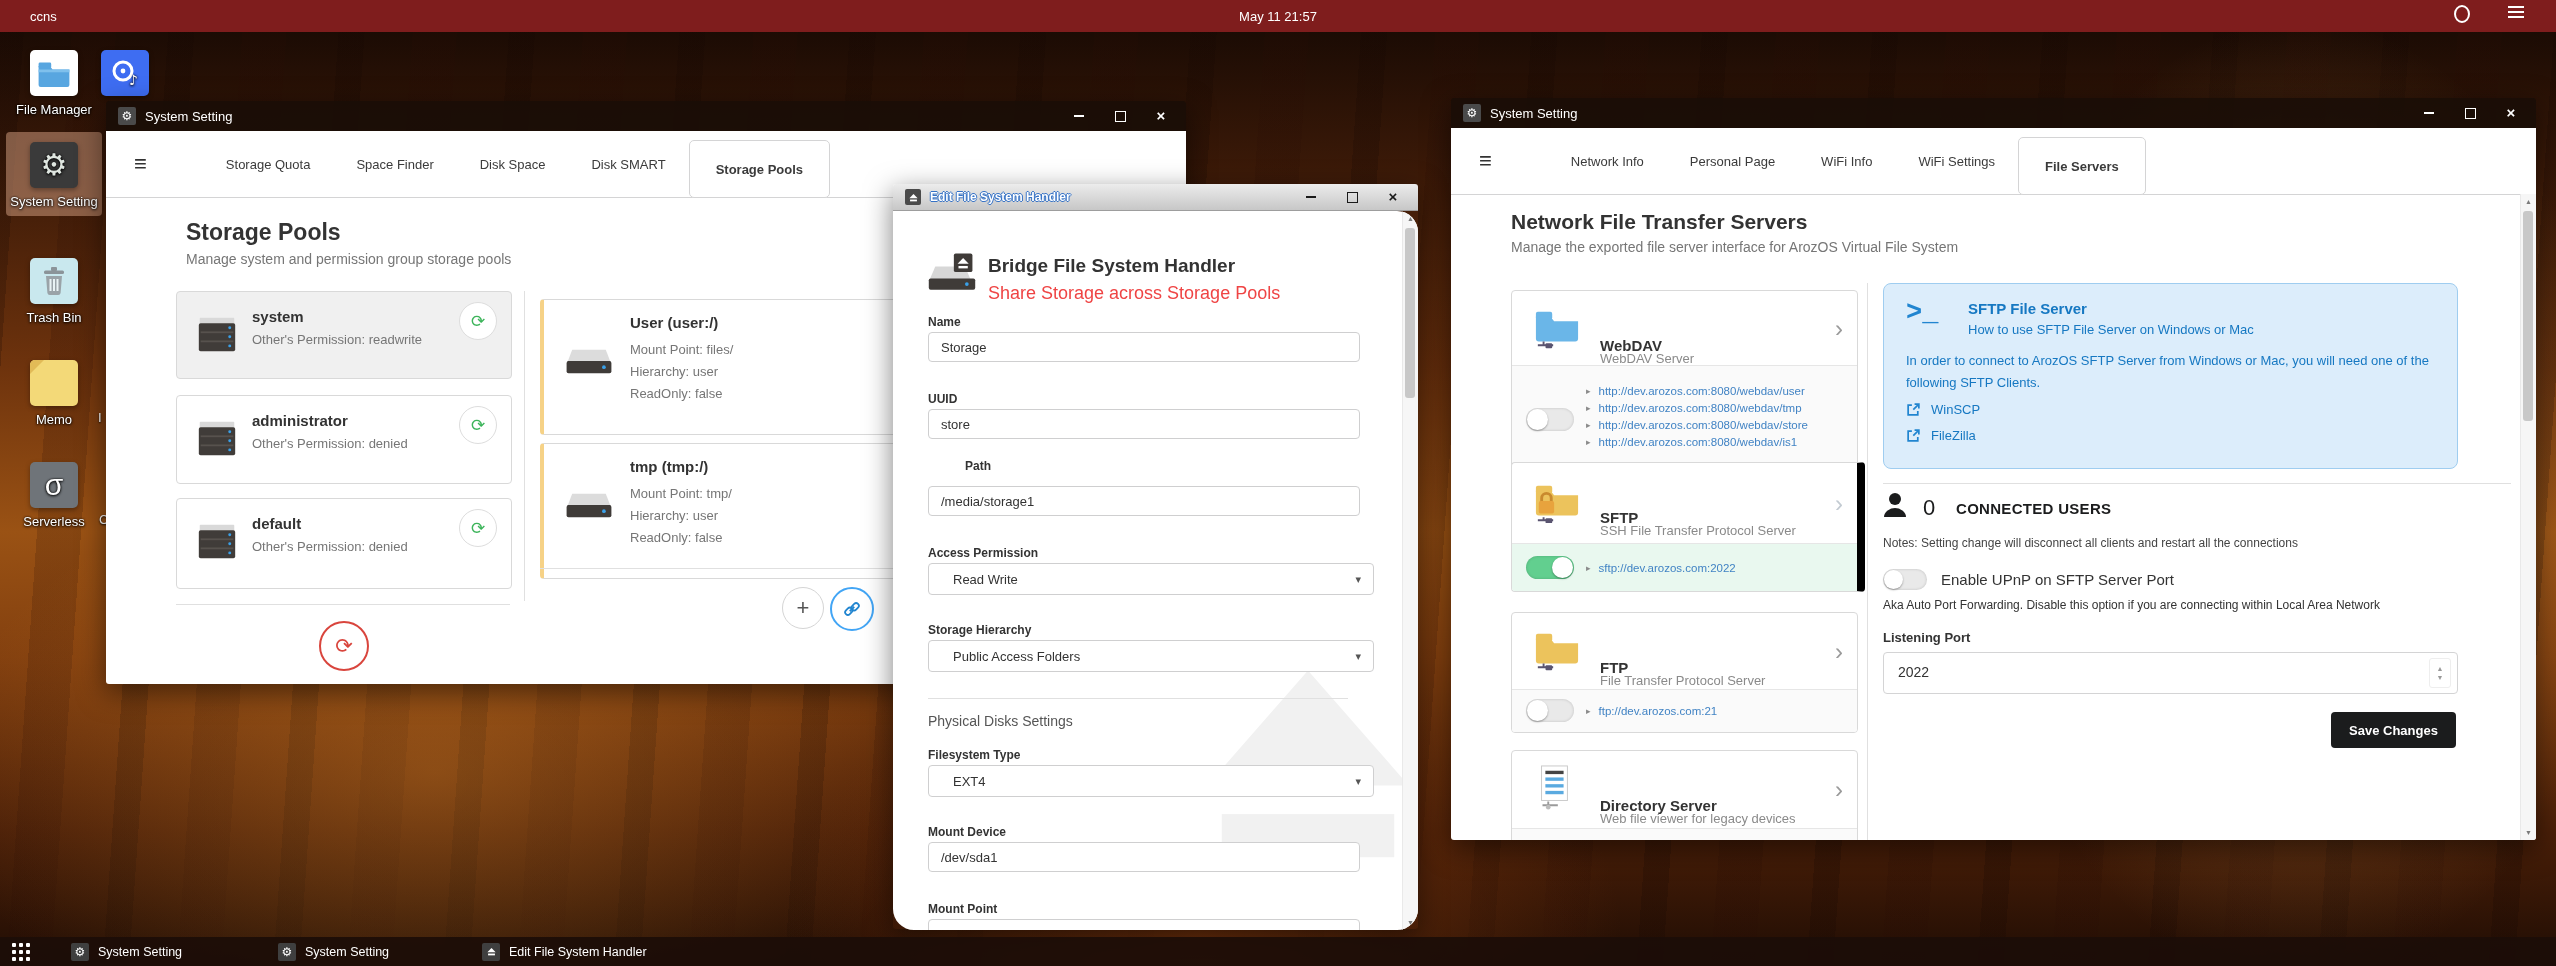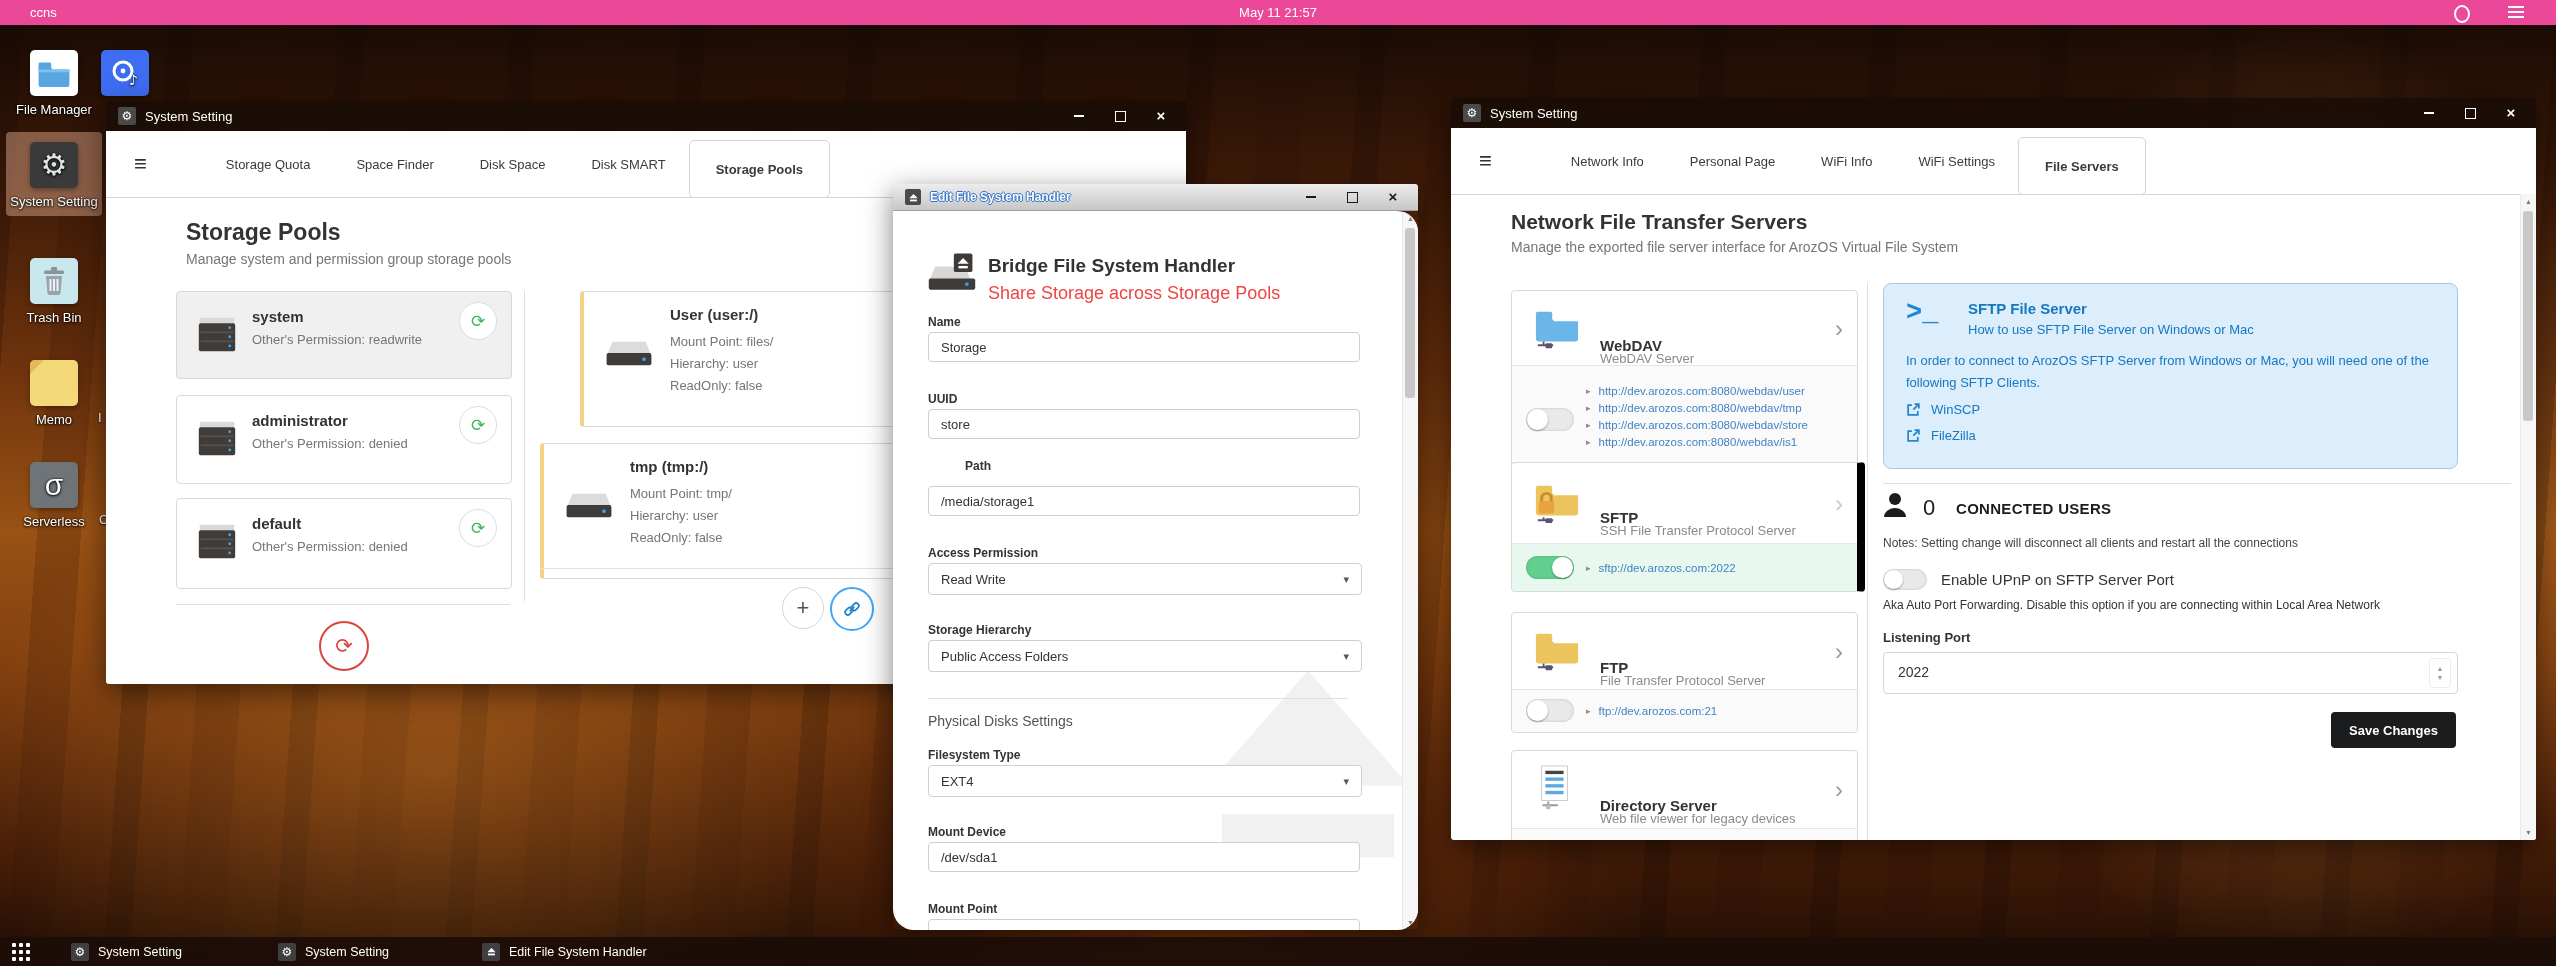--- a/index.html
+++ b/index.html
@@ -7,21 +7,21 @@
     width:2556px;height:966px;position:relative;overflow:hidden;
     font-family:"Liberation Sans",sans-serif;
     background:
       radial-gradient(ellipse 520px 780px at 90% 52%, rgba(232,166,80,0.34), transparent 62%),
       radial-gradient(ellipse 820px 520px at 17% 80%, rgba(248,156,48,0.30), transparent 60%),
       radial-gradient(ellipse 600px 420px at 47% 97%, rgba(120,52,12,0.8), transparent 70%),
       repeating-linear-gradient(94deg, rgba(20,6,2,0.22) 0 26px, rgba(0,0,0,0) 26px 74px, rgba(40,12,4,0.18) 74px 118px, rgba(0,0,0,0) 118px 170px),
       linear-gradient(180deg,#140803 0%,#3c1a08 18%,#6e330d 38%,#9a5214 55%,#83400f 68%,#4a1f08 86%,#200d04 100%);
   }
   
-  .topbar{position:absolute;top:0;left:0;width:2556px;height:25px;background:#ec4899;color:#fff;display:flex;align-items:center;z-index:100;}
+  .topbar{position:absolute;top:0;left:0;width:2556px;height:32px;background:#7f1d1d;color:#fff;display:flex;align-items:center;z-index:100;}
   .topbar .host{margin-left:30px;font-size:13px;}
   .topbar .clock{position:absolute;left:50%;transform:translateX(-50%);font-size:13px;}
   .ring-icon{position:absolute;right:86px;top:5px;width:12px;height:14px;border:2px solid #fff;border-radius:50%;}
   .burger-icon{position:absolute;right:32px;top:6px;width:16px;height:12px;display:flex;flex-direction:column;justify-content:space-between;}
   .burger-icon i{display:block;height:2.4px;background:#fff;}
   
   .dicon{position:absolute;width:96px;text-align:center;color:#fff;font-size:13px;line-height:16px;text-shadow:0 1px 3px #000,0 0 2px #000;z-index:2;}
   .dicon .tile{width:48px;height:46px;margin:0 auto 6px;border-radius:5px;display:flex;align-items:center;justify-content:center;box-shadow:0 2px 5px rgba(0,0,0,0.35);}
   .dicon.selected{background:rgba(203,152,122,0.55);border-radius:4px;padding:10px 0 6px;}
   .tile.dark{background:#3a3a3a;color:#dfe6e0;font-size:30px;}
@@ -70,21 +70,21 @@
   .bl{position:absolute;left:86px;font-size:13px;color:#767676;}
   .bridge-ic{position:absolute;left:20px;top:48px;}
   .redsync{width:46px;height:46px;border:2px solid #d9453d;color:#d9453d;font-size:21px;}
   .plusbtn{width:40px;height:40px;border:1px solid #d5d5d5;color:#555;font-size:22px;}
   .linkbtn{width:40px;height:40px;border:2px solid #42a5f5;}
   
   .ed-head-title{position:absolute;left:95px;top:44px;font-size:19px;font-weight:bold;color:#333;}
   .ed-head-sub{position:absolute;left:95px;top:72px;font-size:18px;color:#ef4444;}
   .flabel{position:absolute;left:35px;font-size:12px;font-weight:bold;color:#333;z-index:3;}
   .finput{position:absolute;left:35px;width:406px;height:28px;border:1px solid #cfcfd0;border-radius:4px;font-size:13px;color:#333;padding:0 12px;font-family:"Liberation Sans",sans-serif;background:#fff;z-index:3;}
-  .fselect{position:absolute;left:35px;width:420px;height:30px;border:1px solid #cfcfd0;border-radius:4px;font-size:13px;color:#333;display:flex;align-items:center;padding-left:12px;background:#fff;z-index:3;}
+  .fselect{position:absolute;left:35px;width:420px;height:30px;border:1px solid #cfcfd0;border-radius:4px;font-size:13px;color:#333;display:flex;align-items:center;padding-left:24px;background:#fff;z-index:3;}
   .fselect .car{margin-left:auto;margin-right:12px;color:#555;font-size:11px;}
   .section-t{position:absolute;left:35px;font-size:14px;color:#555;z-index:3;}
   .watermark{position:absolute;z-index:1;opacity:1;}
   
   .sbar{position:absolute;right:0;width:15px;background:#f6f6f6;border-left:1px solid #e9e9e9;z-index:6;}
   .sbar .ar{position:absolute;left:0;width:15px;height:15px;color:#7a7a7a;font-size:7px;display:flex;align-items:center;justify-content:center;}
   .sbar .thumb{position:absolute;left:2px;width:10px;background:#c8c8c8;border-radius:3px;}
   
   .srv-card{position:absolute;left:60px;width:345px;border:1px solid #d9d9d9;border-radius:4px;background:#fff;overflow:hidden;}
   .srv-main{position:relative;}
@@ -278,21 +278,21 @@
         </span>
     </div>
 
     <div class="hdiv" style="left:70px;top:473px;width:334px;"></div>
     <span class="roundbtn redsync" style="left:213px;top:490px;">
         <span>⟳</span>
       </span>
 
     <div class="vdiv" style="left:418px;top:160px;height:310px;"></div>
 
-    <div class="bridge-card" style="top:160px;margin-left:40px;">
+    <div class="bridge-card" style="top:168px;">
       <span class="bridge-ic">
         <svg width="50" height="28" viewBox="0 0 52 30">
             <path d="M8 2 h36 l5 13 H3 z" fill="#dcdcdc"></path>
             <rect x="2" y="14" width="48" height="13" rx="2" fill="#3f3b38"></rect>
             <circle cx="42" cy="20.5" r="2" fill="#3aa0e8"></circle>
           </svg>
       </span>
       <span class="bridge-name">User (user:/)</span>
       <span class="bl" style="top:42px;">Mount Point: files/</span>
       <span class="bl" style="top:64px;">Hierarchy: user</span>

